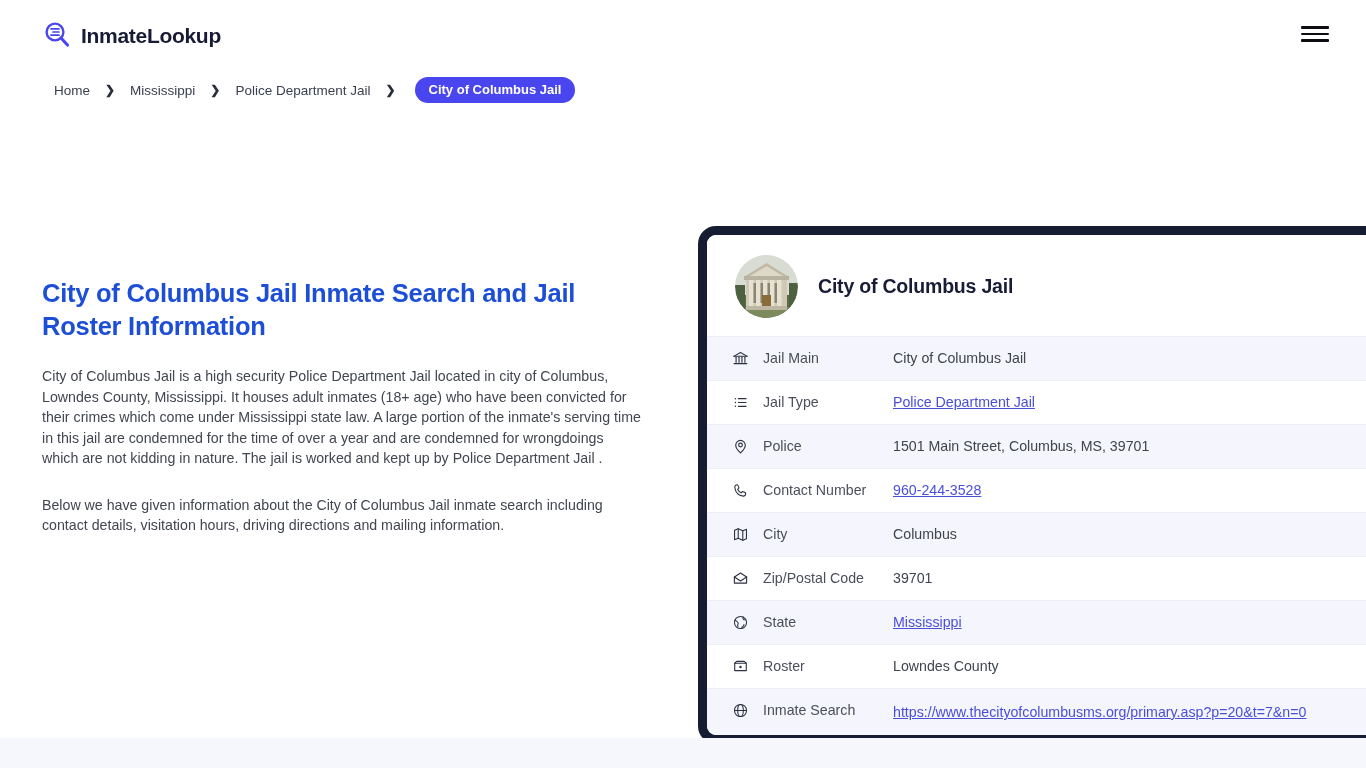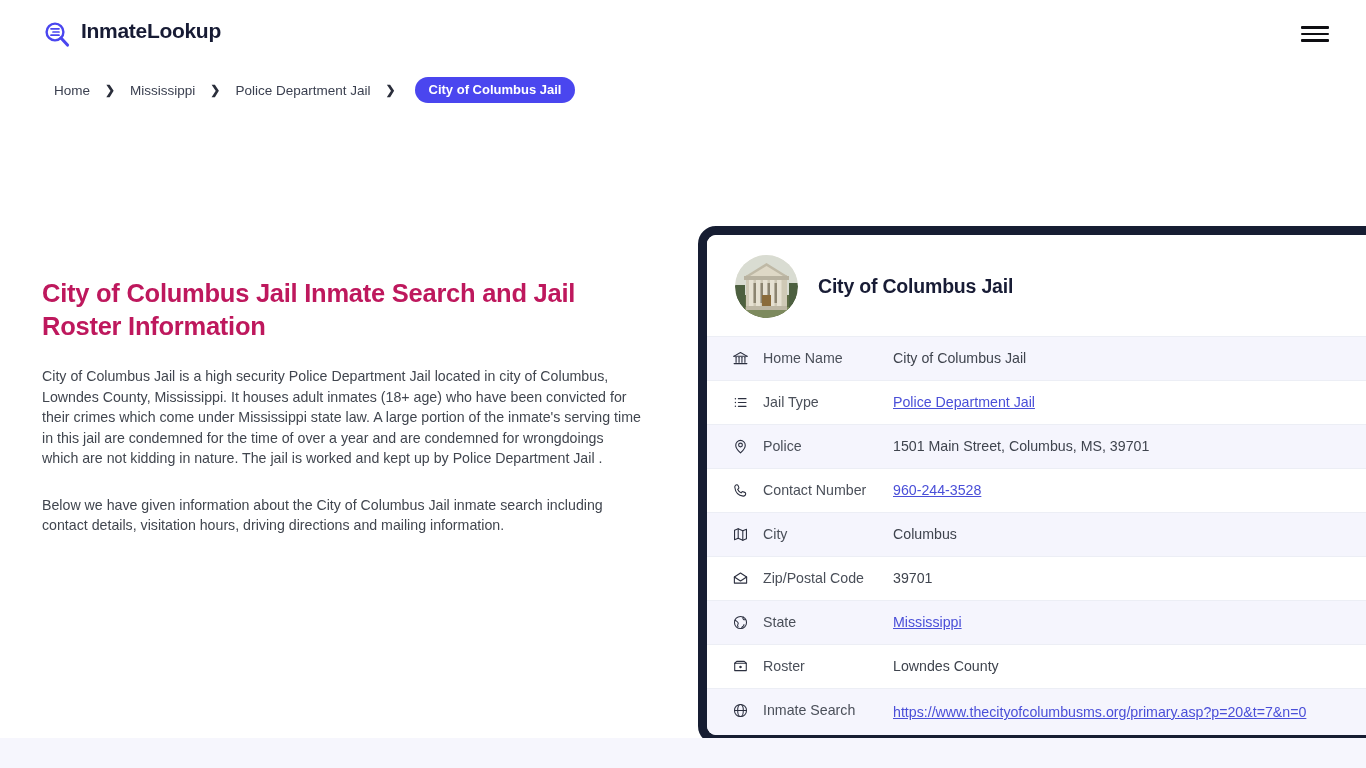--- a/index.html
+++ b/index.html
@@ -16,21 +16,21 @@
   .header {
     position: relative;
     height: 74px;
     background: #ffffff;
   }
   .logo-wrap {
     position: absolute;
     left: 42px;
     top: 20px;
     display: flex;
-    align-items: flex-start;
+    align-items: center;
     gap: 9px;
     cursor: pointer;
   }
   .logo-mark { width: 30px; height: 30px; display: block; }
   .logo-text {
     font-size: 21px;
     font-weight: 700;
     color: #171b34;
     letter-spacing: -0.3px;
     line-height: 1;
@@ -140,21 +140,21 @@
   .left-col {
     position: absolute;
     left: 42px;
     top: 203px;
     width: 600px;
   }
   .page-title {
     font-size: 25.5px;
     font-weight: 700;
     line-height: 1.28;
-    color: #be185d;
+    color: #1d4ed8;
     letter-spacing: -0.25px;
     margin-bottom: 24px;
   }
   .para {
     font-size: 14.2px;
     line-height: 20.5px;
     color: #41464f;
     margin-bottom: 26px;
   }
   .para:last-child { margin-bottom: 4px; }
@@ -336,21 +336,21 @@
           <svg viewBox="0 0 20 20" width="17" height="17" fill="none" stroke="#2c3040" stroke-width="1.3" stroke-linecap="round" stroke-linejoin="round">
             <polyline points="2.5,7.2 10,3 17.5,7.2"></polyline>
             <line x1="2" y1="7.4" x2="18" y2="7.4"></line>
             <line x1="4.8" y1="8.6" x2="4.8" y2="14.5"></line>
             <line x1="8.3" y1="8.6" x2="8.3" y2="14.5"></line>
             <line x1="11.7" y1="8.6" x2="11.7" y2="14.5"></line>
             <line x1="15.2" y1="8.6" x2="15.2" y2="14.5"></line>
             <line x1="2.5" y1="16" x2="17.5" y2="16"></line>
           </svg>
         </span>
-        <span class="row-label">Home Name</span>
+        <span class="row-label">Jail Main</span>
         <span class="row-value">City of Columbus Jail</span>
       </div>
 
       <div class="row">
         <span class="row-icon">
           <svg viewBox="0 0 20 20" width="17" height="17" fill="none" stroke="#2c3040" stroke-width="1.3" stroke-linecap="round">
             <line x1="7.5" y1="5.5" x2="16.5" y2="5.5"></line>
             <line x1="7.5" y1="10" x2="16.5" y2="10"></line>
             <line x1="7.5" y1="14.5" x2="16.5" y2="14.5"></line>
             <circle cx="4" cy="5.5" r="0.85" fill="#2c3040" stroke="none"></circle>

